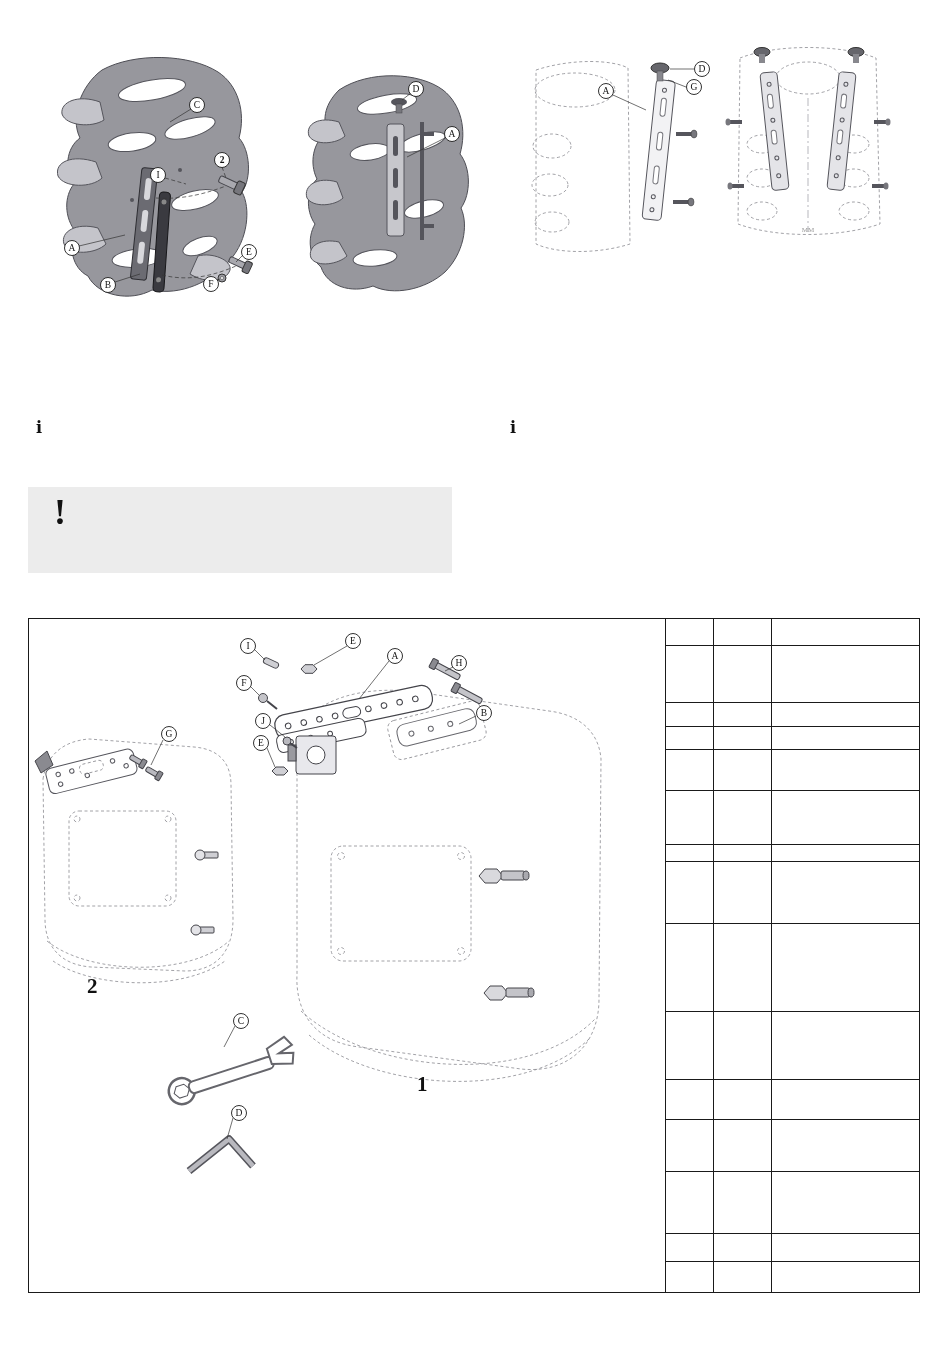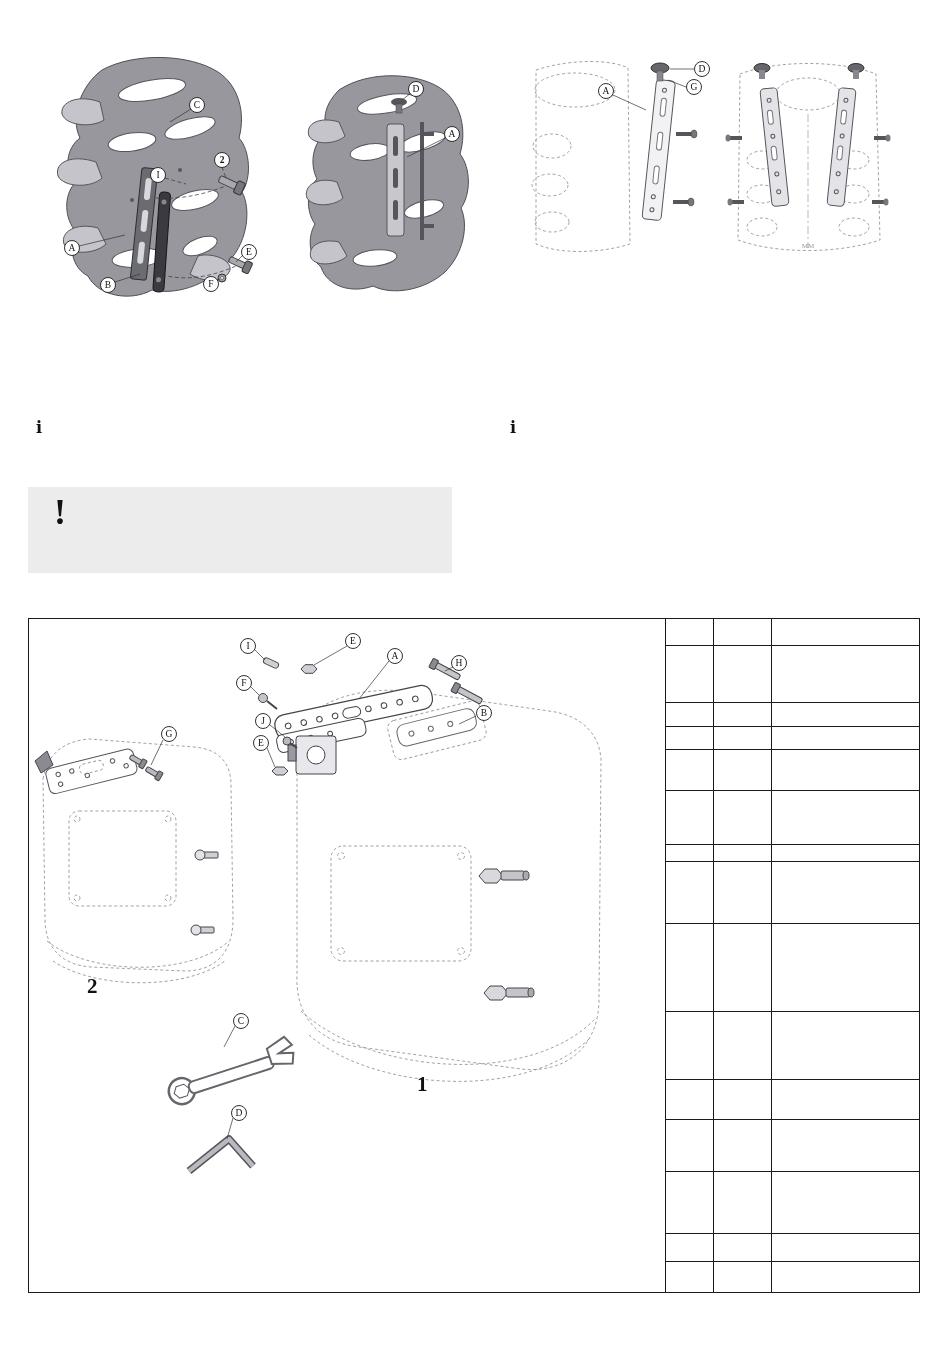--- a/index.html
+++ b/index.html
@@ -189,21 +189,21 @@
           <circle r="7.5"></circle>
           <text y="3.4">D</text>
         </g>
       <g class="callout" transform="translate(176,35)">
           <circle r="7.5"></circle>
           <text y="3.4">G</text>
         </g>
     </svg>
   </div>
 
-  <div class="fig" style="left:718px;top:52px;width:180px;height:210px">
+  <div class="fig" style="left:718px;top:36px;width:180px;height:210px">
     <svg viewBox="0 0 180 210" width="180" height="210">
       <path class="dash" d="M22,22 C58,8 122,8 158,22 L162,188 C120,202 58,202 20,188 Z"></path>
       <ellipse class="dash" cx="90" cy="42" rx="32" ry="16"></ellipse>
       <ellipse class="dash" cx="44" cy="108" rx="15" ry="9"></ellipse>
       <ellipse class="dash" cx="44" cy="142" rx="15" ry="9"></ellipse>
       <ellipse class="dash" cx="44" cy="175" rx="15" ry="9"></ellipse>
       <ellipse class="dash" cx="136" cy="108" rx="15" ry="9"></ellipse>
       <ellipse class="dash" cx="136" cy="142" rx="15" ry="9"></ellipse>
       <ellipse class="dash" cx="136" cy="175" rx="15" ry="9"></ellipse>
       <line class="dashdot" x1="90" y1="62" x2="90" y2="196"></line>

